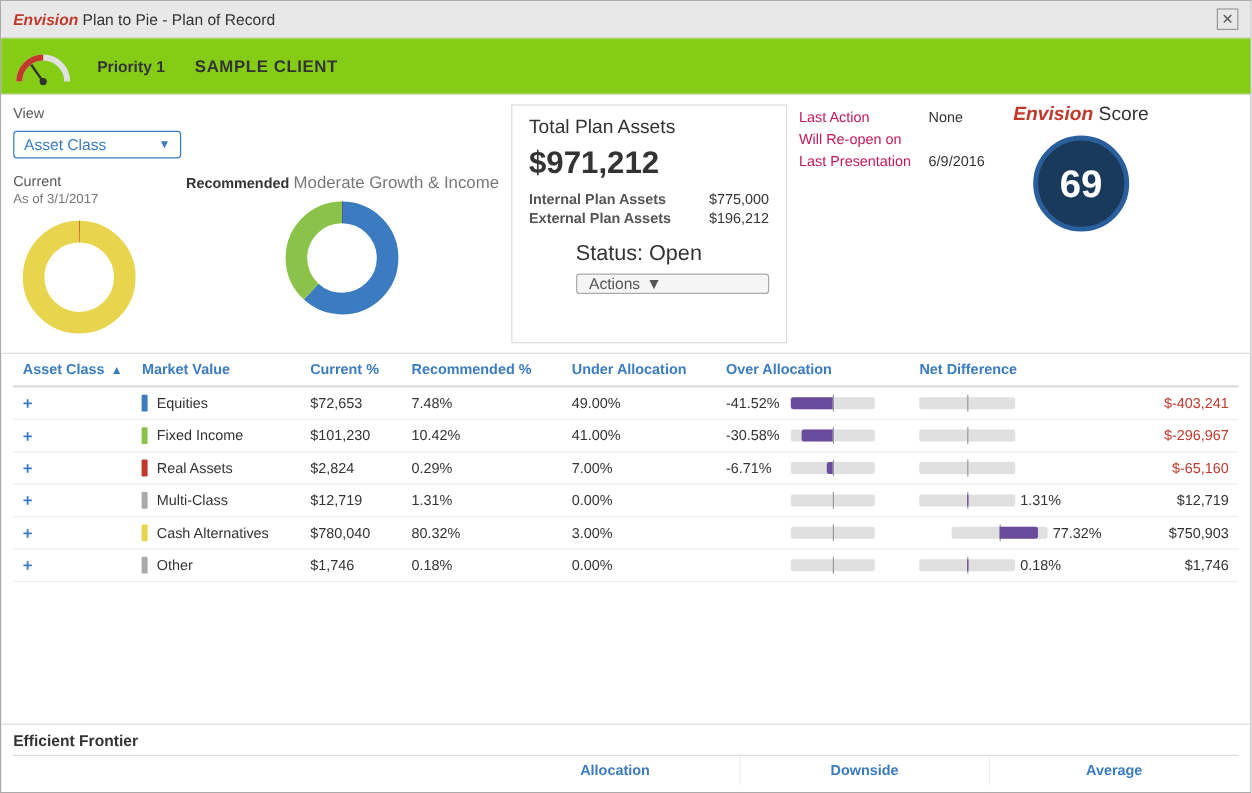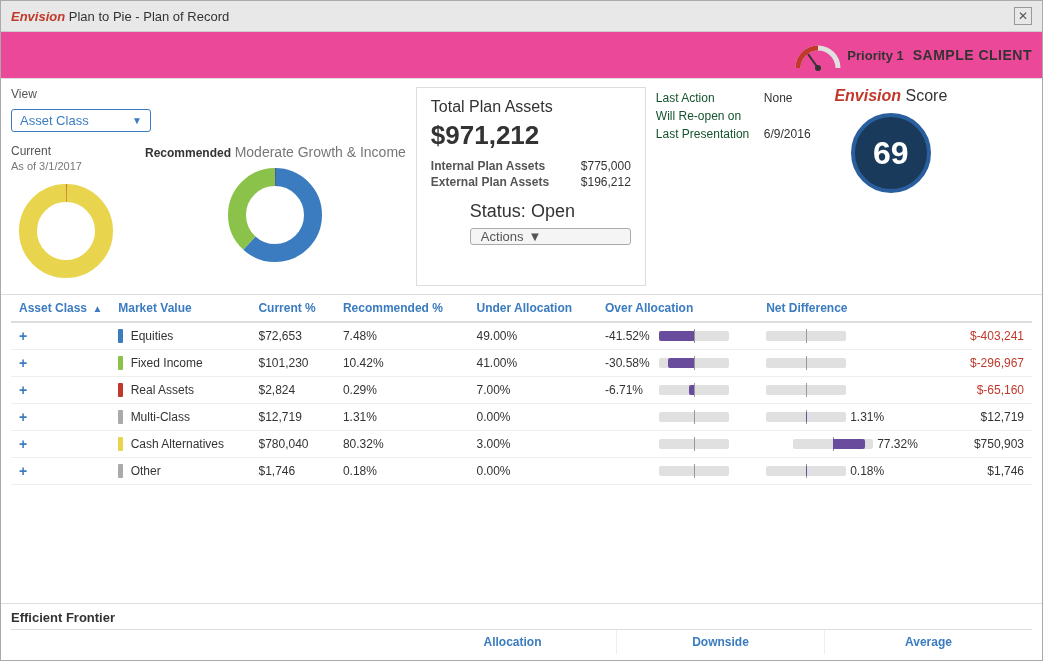--- a/index.html
+++ b/index.html
@@ -5,59 +5,59 @@
     * { box-sizing: border-box; margin: 0; padding: 0; }
     body { font-family: Arial, sans-serif; font-size: 13px; background: #f0f0f0; color: #333; width: 1043px; height: 661px; overflow: hidden; }
 
     .window { width: 1043px; height: 661px; background: #fff; border: 1px solid #aaa; display: flex; flex-direction: column; }
 
     .title-bar { background: #e8e8e8; border-bottom: 1px solid #ccc; padding: 6px 10px; display: flex; align-items: center; justify-content: space-between; min-height: 30px; }
     .title-bar-text { font-size: 13px; color: #333; }
     .title-bar-text em { font-style: italic; font-weight: bold; color: #c0392b; }
     .close-btn { background: none; border: 1px solid #999; width: 18px; height: 18px; cursor: pointer; font-size: 12px; display: flex; align-items: center; justify-content: center; color: #555; }
 
-    .toolbar { background: #ec4899; border-bottom: 1px solid #ddd; padding: 6px 10px; display: flex; align-items: center; gap: 4px; min-height: 42px; justify-content: flex-end; }
+    .toolbar { background: #84cc16; border-bottom: 1px solid #ddd; padding: 6px 10px; display: flex; align-items: center; gap: 20px; min-height: 42px; }
     
     .priority-icon { width: 50px; height: 34px; position: relative; }
     .priority-icon svg { width: 50px; height: 34px; }
     
     .priority-label { font-size: 13px; font-weight: bold; color: #333; margin-right: 5px; }
     .client-name { font-size: 14px; font-weight: bold; color: #333; letter-spacing: 0.5px; }
 
     .main-content { display: flex; flex-direction: column; flex: 1; overflow: hidden; justify-content: space-between; }
 
     .top-section { display: flex; padding: 8px 10px; gap: 10px; border-bottom: 1px solid #ddd; background: #fff; }
 
     .view-section { display: flex; flex-direction: column; gap: 8px; min-width: 200px; }
     .view-label { font-size: 12px; color: #555; }
     .view-dropdown { display: flex; align-items: center; border: 1px solid #3a7cbf; border-radius: 3px; padding: 3px 8px; cursor: pointer; background: #fff; color: #3a7cbf; font-size: 13px; gap: 5px; width: 140px; justify-content: space-between; }
     .view-dropdown-arrow { font-size: 10px; }
 
-    .charts-section { display: flex; gap: 24px; flex: 1; align-items: flex-start; padding-top: 4px; }
+    .charts-section { display: flex; gap: 34px; flex: 1; align-items: flex-start; padding-top: 4px; }
     .chart-container { display: flex; flex-direction: column; align-items: center; }
     .chart-label { font-size: 12px; color: #555; margin-bottom: 2px; align-self: flex-start; }
     .chart-sublabel { font-size: 11px; color: #777; margin-bottom: 4px; align-self: flex-start; }
     .chart-recommended-label { font-size: 12px; font-weight: bold; color: #333; margin-bottom: 2px; text-align: right; width: 100%; }
     .chart-name { font-size: 14px; color: #777; text-align: right; width: 100%; }
 
     .donut-chart { position: relative; width: 110px; height: 110px; }
 
     .assets-section { display: flex; flex-direction: column; justify-content: flex-start; border: 1px solid #ddd; padding: 10px 14px; min-width: 230px; }
     .assets-title { font-size: 16px; color: #333; margin-bottom: 4px; }
     .assets-amount { font-size: 26px; color: #333; font-weight: bold; margin-bottom: 8px; }
     .assets-row { display: flex; justify-content: space-between; gap: 10px; font-size: 12px; margin-bottom: 2px; }
     .assets-row-label { color: #555; font-weight: bold; }
     .assets-row-value { color: #333; }
     .status-section { margin-top: 10px; margin-left: 39px; }
     .status-text { font-size: 18px; color: #333; margin-bottom: 6px; }
     .actions-btn { display: flex; align-items: center; border: 1px solid #aaa; border-radius: 3px; padding: 0 10px; cursor: pointer; background: #f5f5f5; color: #555; font-size: 13px; gap: 5px; }
 
     .info-section { display: flex; flex-direction: column; gap: 4px; font-size: 12px; padding: 4px 0; min-width: 160px; }
     .info-row { display: flex; gap: 8px; }
-    .info-key { color: #14532d; min-width: 100px; }
+    .info-key { color: #be185d; min-width: 100px; }
     .info-value { color: #333; }
 
     .score-section { display: flex; flex-direction: column; align-items: center; min-width: 130px; }
     .score-title { font-size: 16px; color: #333; margin-bottom: 8px; }
     .score-title em { font-style: italic; font-weight: bold; color: #c0392b; }
     .score-circle { width: 80px; height: 80px; border-radius: 50%; background: #1a3a5c; display: flex; align-items: center; justify-content: center; color: #fff; font-size: 32px; font-weight: bold; border: 4px solid #2a5f9e; }
 
     .table-section { flex: 1; overflow-y: auto; padding: 0 10px; }
     .data-table { width: 100%; border-collapse: collapse; font-size: 12px; }
     .data-table thead tr { background: #fff; border-bottom: 2px solid #ddd; }

